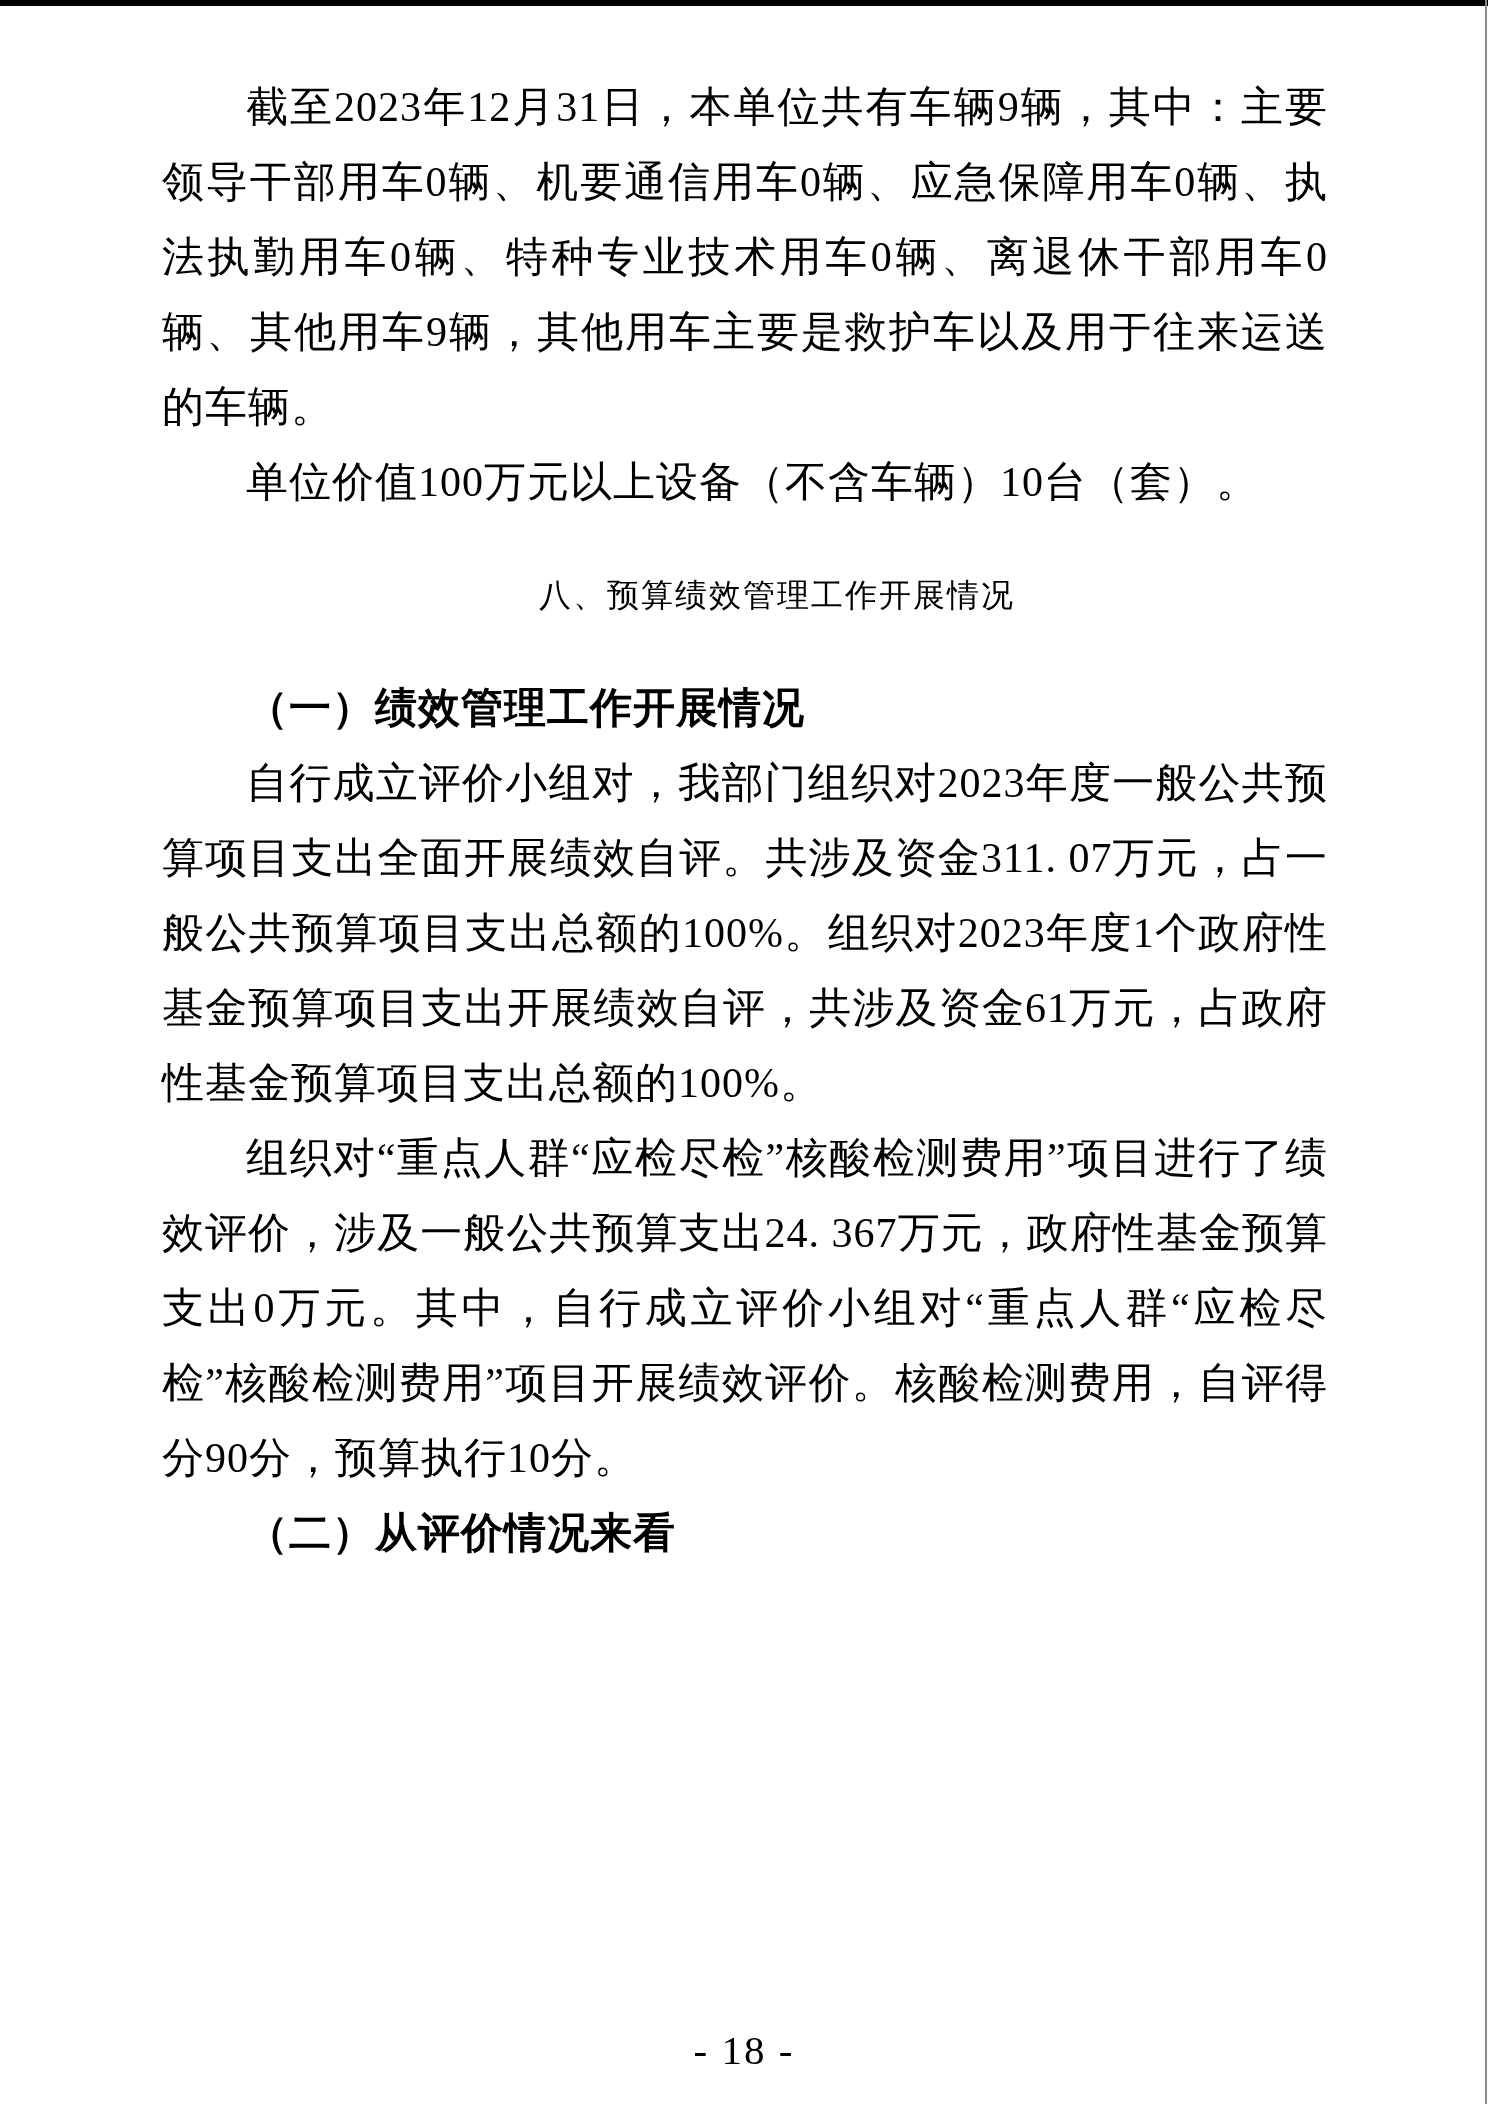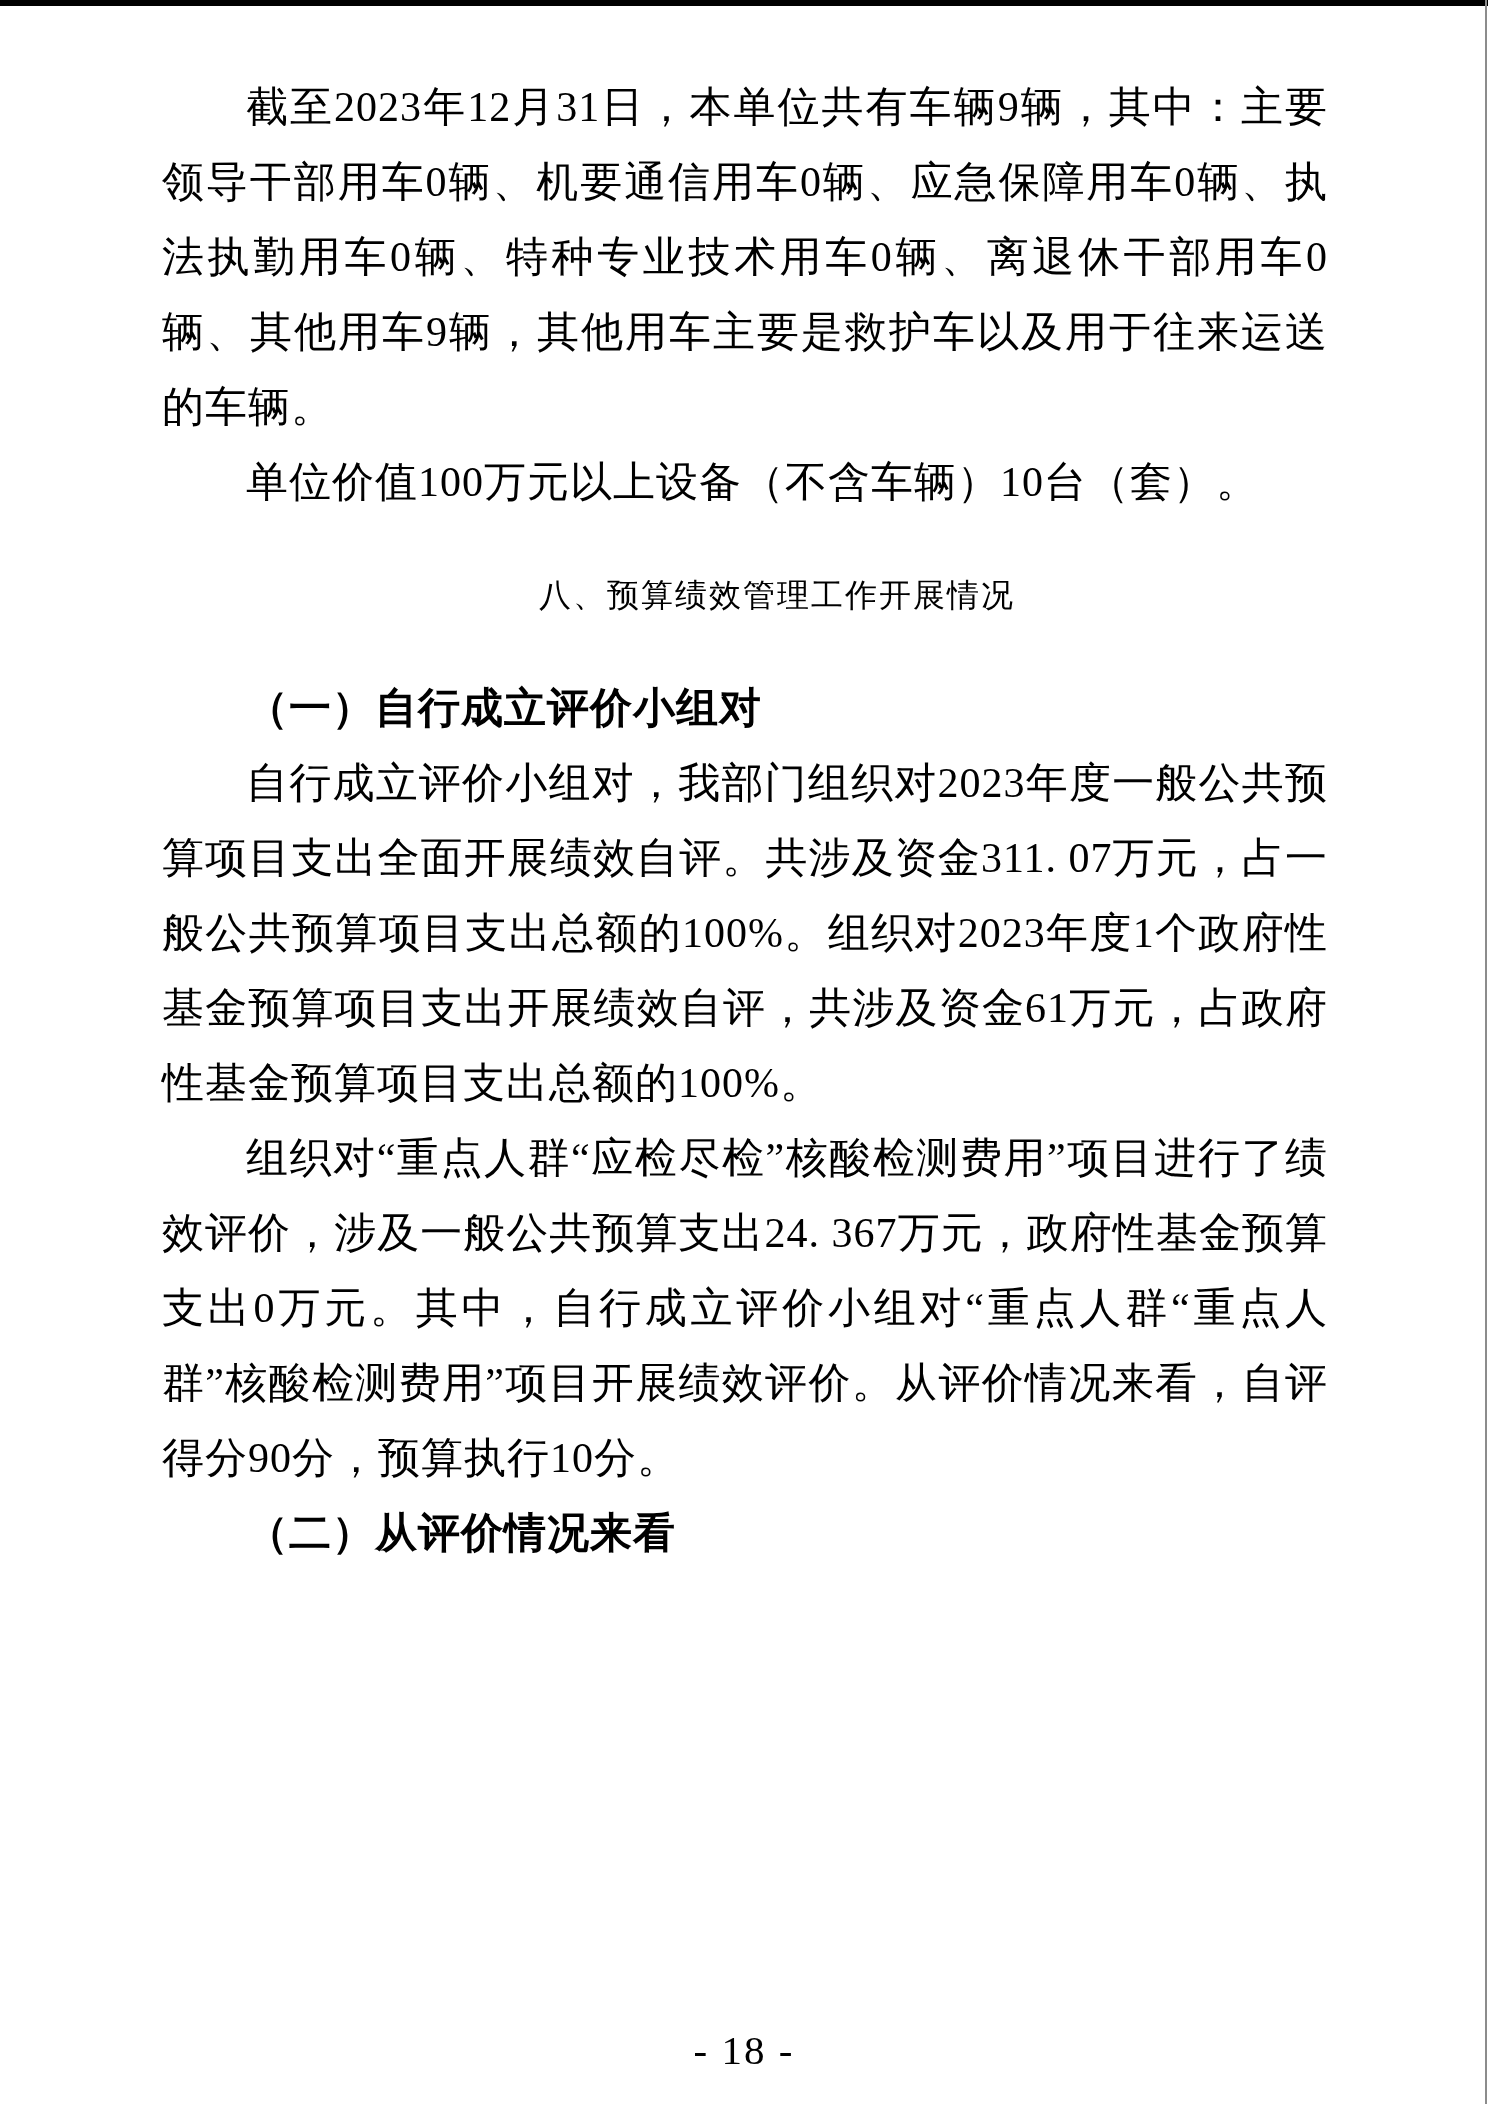--- a/index.html
+++ b/index.html
@@ -64,19 +64,19 @@
 </head>
 <body>
 
 <div class="page">
   <div class="top-edge"></div>
   <div class="right-edge"></div>
   <div class="content">
       <div class="para body">截至2023年12月31日，本单位共有车辆9辆，其中：主要领导干部用车0辆、机要通信用车0辆、应急保障用车0辆、执法执勤用车0辆、特种专业技术用车0辆、离退休干部用车0辆、其他用车9辆，其他用车主要是救护车以及用于往来运送的车辆。</div>
       <div class="para body">单位价值100万元以上设备（不含车辆）10台（套）。</div>
       <div class="para section-heading">八、预算绩效管理工作开展情况</div>
-      <div class="para sub-heading">（一）自行成立评价小组对</div>
+      <div class="para sub-heading">（一）绩效管理工作开展情况</div>
       <div class="para body">自行成立评价小组对，我部门组织对2023年度一般公共预算项目支出全面开展绩效自评。共涉及资金311. 07万元，占一般公共预算项目支出总额的100%。组织对2023年度1个政府性基金预算项目支出开展绩效自评，共涉及资金61万元，占政府性基金预算项目支出总额的100%。</div>
-      <div class="para body">组织对“重点人群“应检尽检”核酸检测费用”项目进行了绩效评价，涉及一般公共预算支出24. 367万元，政府性基金预算支出0万元。其中，自行成立评价小组对“重点人群“重点人群”核酸检测费用”项目开展绩效评价。从评价情况来看，自评得分90分，预算执行10分。</div>
+      <div class="para body">组织对“重点人群“应检尽检”核酸检测费用”项目进行了绩效评价，涉及一般公共预算支出24. 367万元，政府性基金预算支出0万元。其中，自行成立评价小组对“重点人群“应检尽检”核酸检测费用”项目开展绩效评价。核酸检测费用，自评得分90分，预算执行10分。</div>
       <div class="para sub-heading">（二）从评价情况来看</div>
     </div>
   <div class="footer">- 18 -</div>
 </div>
 
 </body></html>

